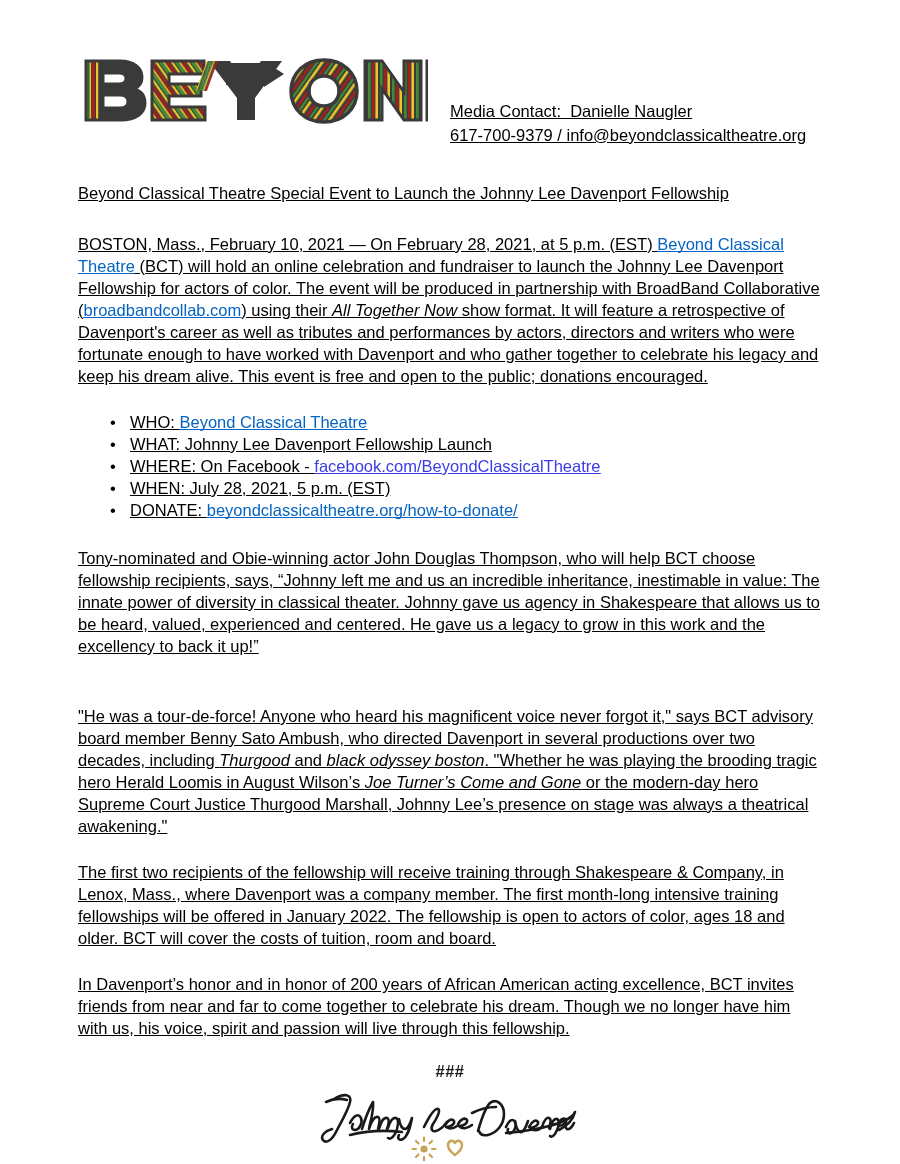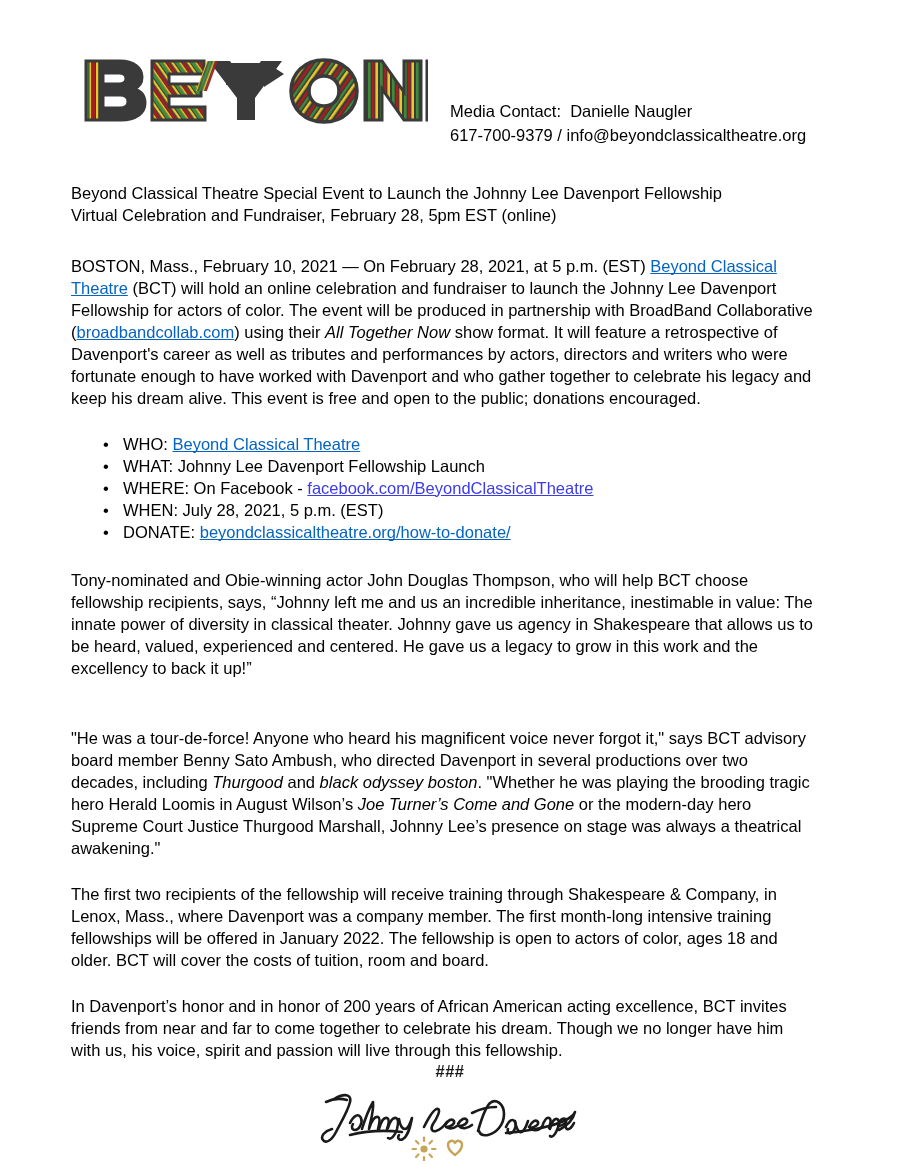--- a/index.html
+++ b/index.html
@@ -60,28 +60,29 @@
     color: #000;
     letter-spacing: 0.1px;
     line-height: 1.2;
   }
   .contact-block {
     margin-top: 26px;
     font-size: 16.5px;
     line-height: 1.45;
     color: #000;
   }
-  .contact-line { white-space: pre; }
+  .contact-line { white-space: pre; text-decoration: underline; }
 
   
   .body-wrap {
     position: absolute;
-    left: 71px;
+    left: 78px;
     top: 183px;
     width: 745px;
+    text-decoration: underline;
   }
   .subhead {
     font-size: 16.5px;
     line-height: 1.32;
     margin-bottom: 0;
   }
   .subhead div { white-space: nowrap; }
 
   p.para {
     font-size: 16.5px;
@@ -231,21 +232,20 @@
         <div class="contact-line">Media Contact:  Danielle Naugler</div>
         <div class="contact-line">617-700-9379 / info@beyondclassicaltheatre.org</div>
       </div>
     </div>
   </div>
 
   <div class="body-wrap">
 
     <div class="subhead">
       <div>Beyond Classical Theatre Special Event to Launch the Johnny Lee Davenport Fellowship</div>
-      <div>Virtual Celebration and Fundraiser, February 28, 5pm EST (online)</div>
     </div>
 
     <div class="gap-lg"></div>
 
     <p class="para"><span>BOSTON, Mass., February 10, 2021 — On February 28, 2021, at 5 p.m. (EST) </span><a class="link" href="#">Beyond Classical Theatre</a><span> (BCT) will hold an online celebration and fundraiser to launch the Johnny Lee Davenport Fellowship for actors of color. The event will be produced in partnership with BroadBand Collaborative (</span><a class="link" href="#">broadbandcollab.com</a><span>) using their </span><em>All Together Now</em><span> show format. It will feature a retrospective of Davenport's career as well as tributes and performances by actors, directors and writers who were fortunate enough to have worked with Davenport and who gather together to celebrate his legacy and keep his dream alive. This event is free and open to the public; donations encouraged.</span></p>
 
     <div class="gap-sm"></div>
 
     <ul class="bullets">
       <li>

